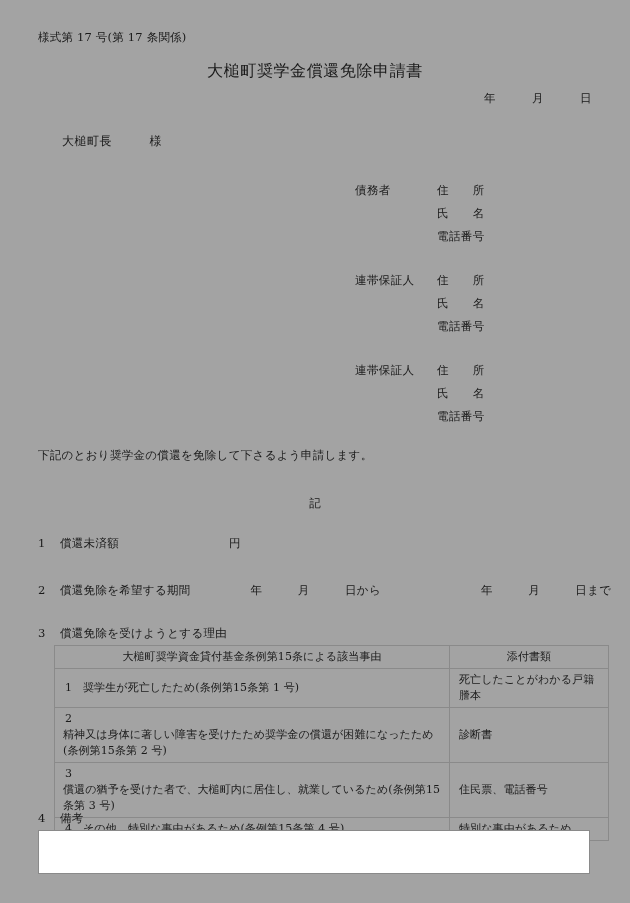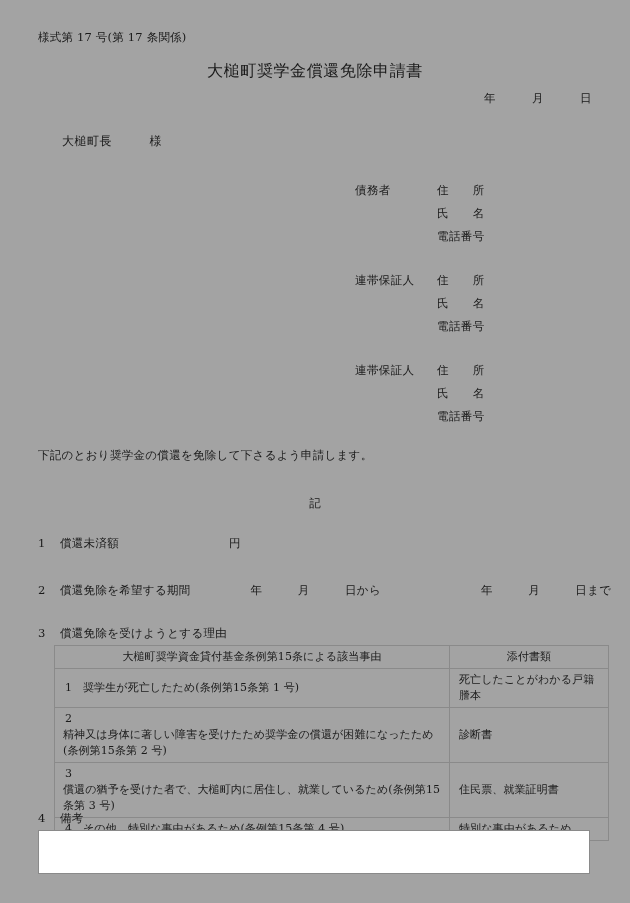--- a/index.html
+++ b/index.html
@@ -254,21 +254,21 @@
       <tr>
         <td class="reason-cell"><span class="rnum">1</span><span class="rtext">奨学生が死亡したため(条例第15条第 1 号)</span></td>
         <td class="doc-cell">死亡したことがわかる戸籍謄本</td>
       </tr>
       <tr>
         <td class="reason-cell"><span class="rnum">2</span><span class="rtext">精神又は身体に著しい障害を受けたため奨学金の償還が困難になったため(条例第15条第 2 号)</span></td>
         <td class="doc-cell">診断書</td>
       </tr>
       <tr>
         <td class="reason-cell"><span class="rnum">3</span><span class="rtext">償還の猶予を受けた者で、大槌町内に居住し、就業しているため(条例第15条第 3 号)</span></td>
-        <td class="doc-cell">住民票、就業証明書</td>
+        <td class="doc-cell">住民票、電話番号</td>
       </tr>
       <tr>
         <td class="reason-cell"><span class="rnum">4</span><span class="rtext">その他、特別な事由があるため(条例第15条第 4 号)</span></td>
         <td class="doc-cell">特別な事由があるため</td>
       </tr>
     </tbody>
   </table>
 
   <div class="item jp item-4">
     <span class="num">4</span>

